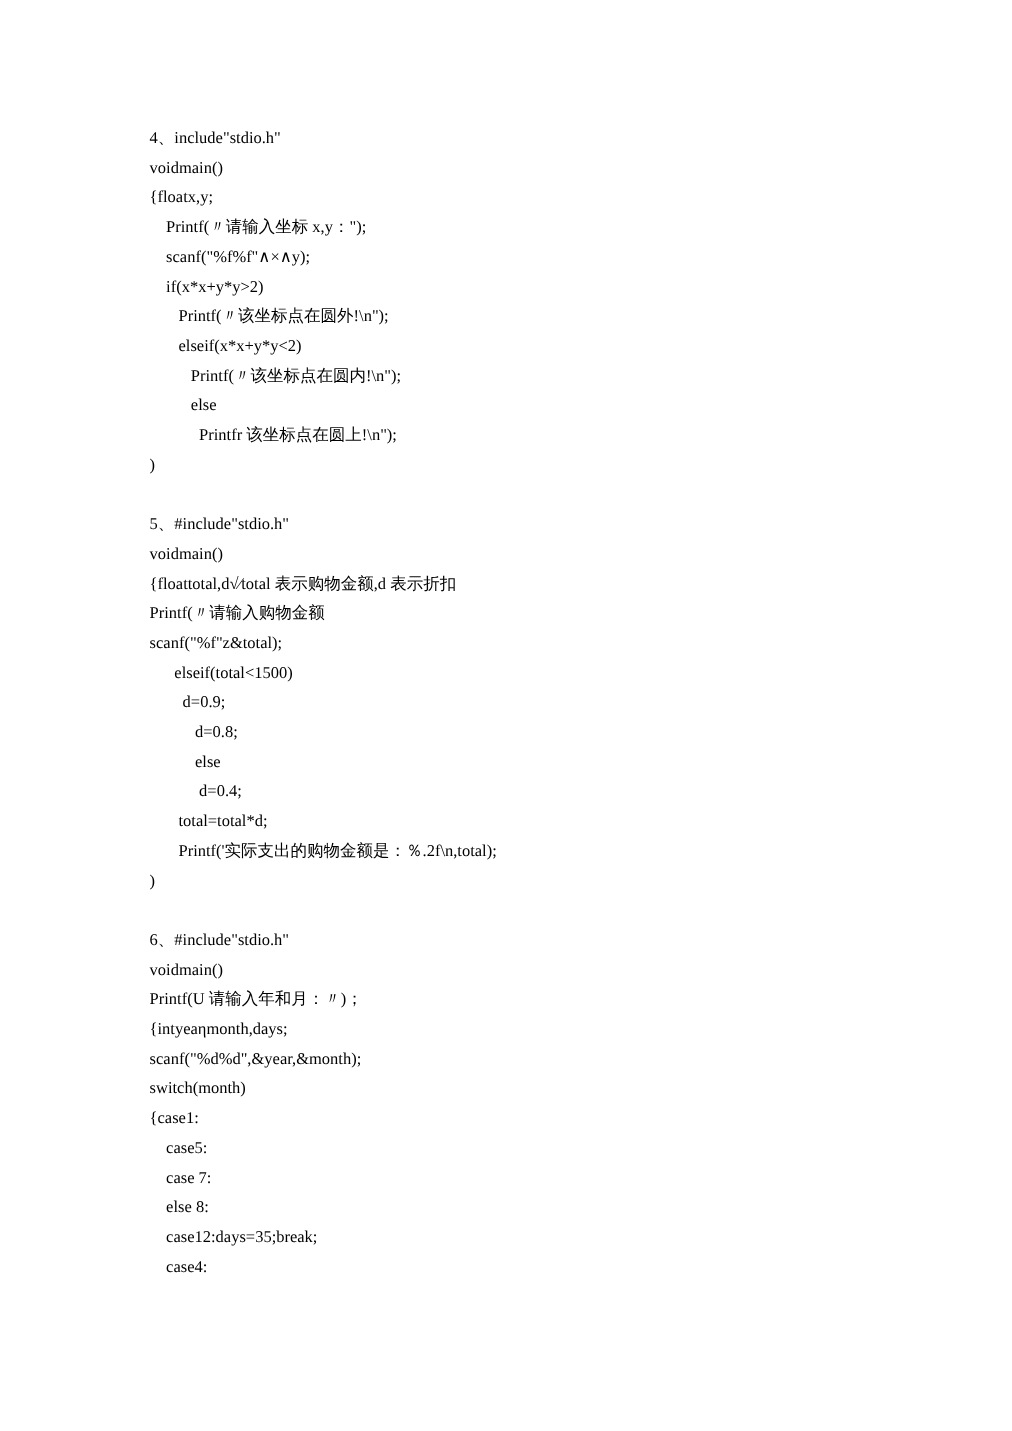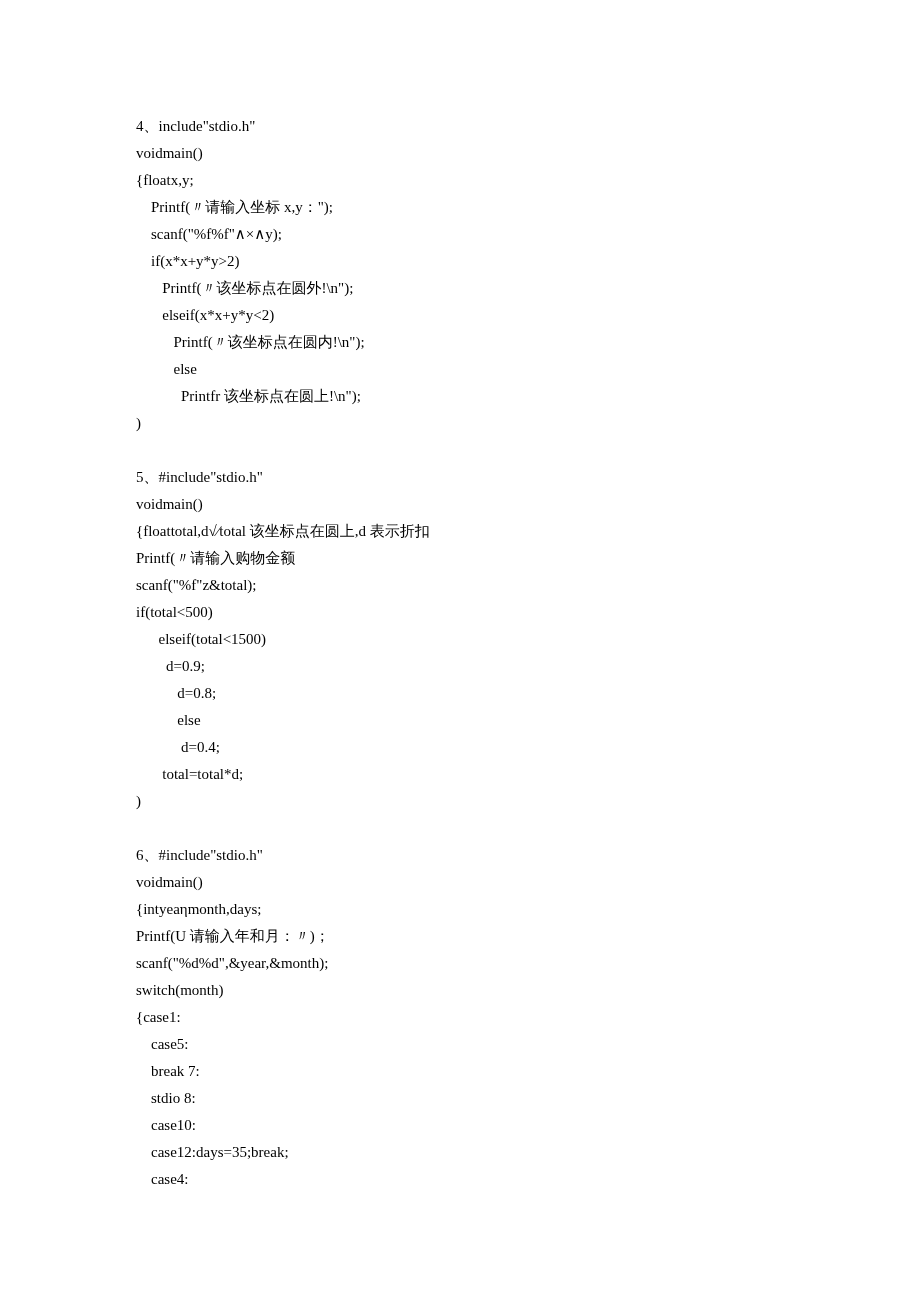--- a/index.html
+++ b/index.html
@@ -37,38 +37,37 @@
   <div class="line">    if(x*x+y*y&gt;2)</div>
   <div class="line">       Printf(〃该坐标点在圆外!\n");</div>
   <div class="line">       elseif(x*x+y*y&lt;2)</div>
   <div class="line">          Printf(〃该坐标点在圆内!\n");</div>
   <div class="line">          else</div>
   <div class="line">            Printfr 该坐标点在圆上!\n");</div>
   <div class="line">)</div>
   <div class="blank"></div>
   <div class="line">5、#include"stdio.h"</div>
   <div class="line">voidmain()</div>
-  <div class="line">{floattotal,d√∕total 该坐标点在圆上,d 表示折扣</div>
+  <div class="line">{floattotal,d√∕total 表示购物金额,d 表示折扣</div>
   <div class="line">Printf(〃请输入购物金额</div>
   <div class="line">scanf("%f"z&amp;total);</div>
-  <div class="line">if(total&lt;500)</div>
   <div class="line">      elseif(total&lt;1500)</div>
   <div class="line">        d=0.9;</div>
   <div class="line">           d=0.8;</div>
   <div class="line">           else</div>
   <div class="line">            d=0.4;</div>
   <div class="line">       total=total*d;</div>
+  <div class="line">       Printf('实际支出的购物金额是：％.2f\n,total);</div>
   <div class="line">)</div>
   <div class="blank"></div>
   <div class="line">6、#include"stdio.h"</div>
   <div class="line">voidmain()</div>
+  <div class="line">Printf(U 请输入年和月：〃)；</div>
   <div class="line">{intyeaηmonth,days;</div>
-  <div class="line">Printf(U 请输入年和月：〃)；</div>
   <div class="line">scanf("%d%d",&amp;year,&amp;month);</div>
   <div class="line">switch(month)</div>
   <div class="line">{case1:</div>
   <div class="line">    case5:</div>
-  <div class="line">    break 7:</div>
-  <div class="line">    stdio 8:</div>
-  <div class="line">    case10:</div>
+  <div class="line">    case 7:</div>
+  <div class="line">    else 8:</div>
   <div class="line">    case12:days=35;break;</div>
   <div class="line">    case4:</div>
 </div>
 
 </body></html>

